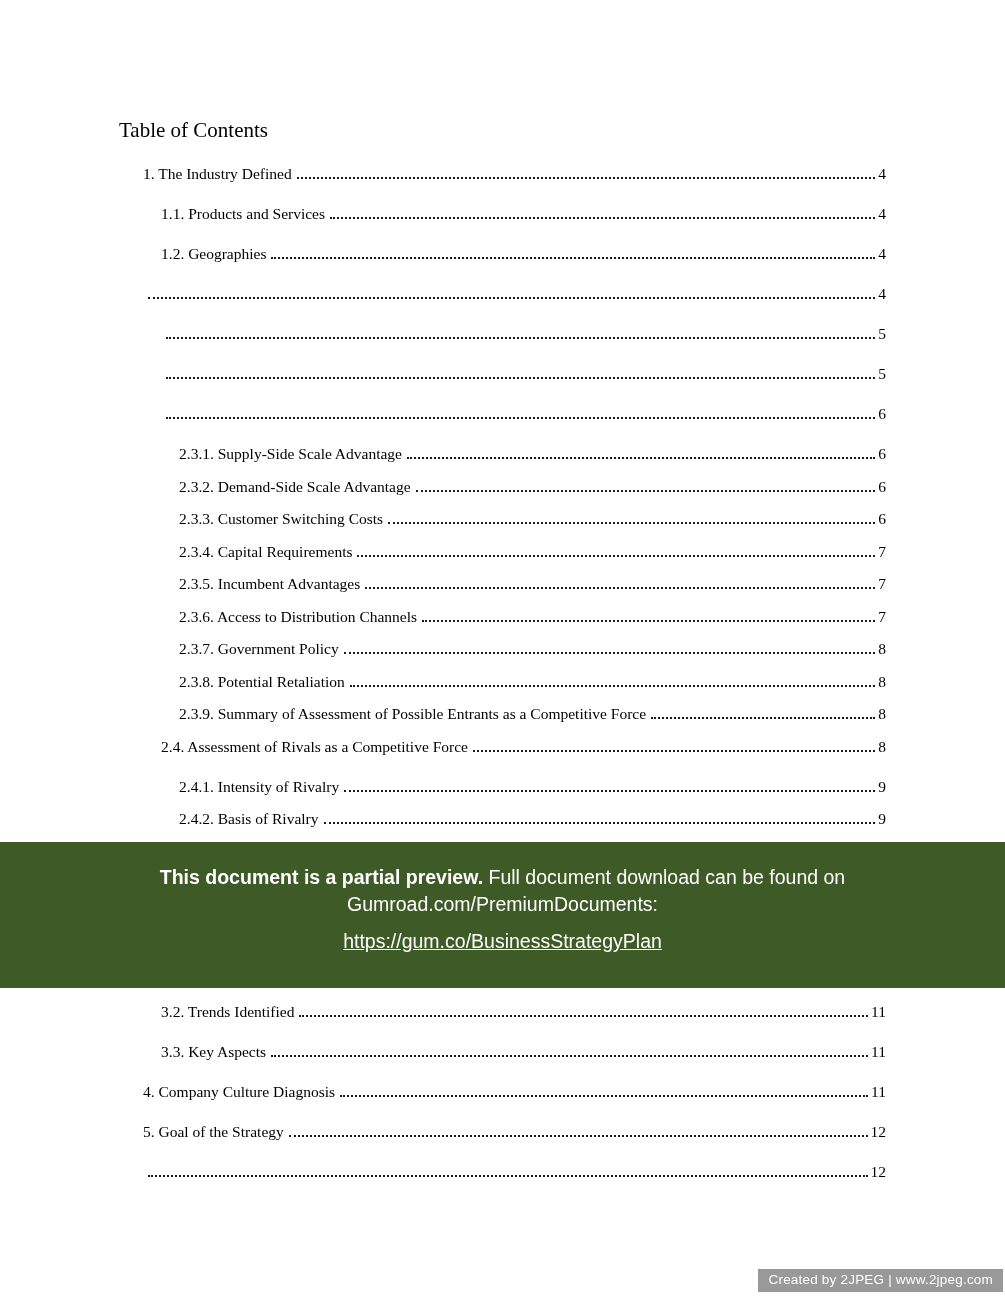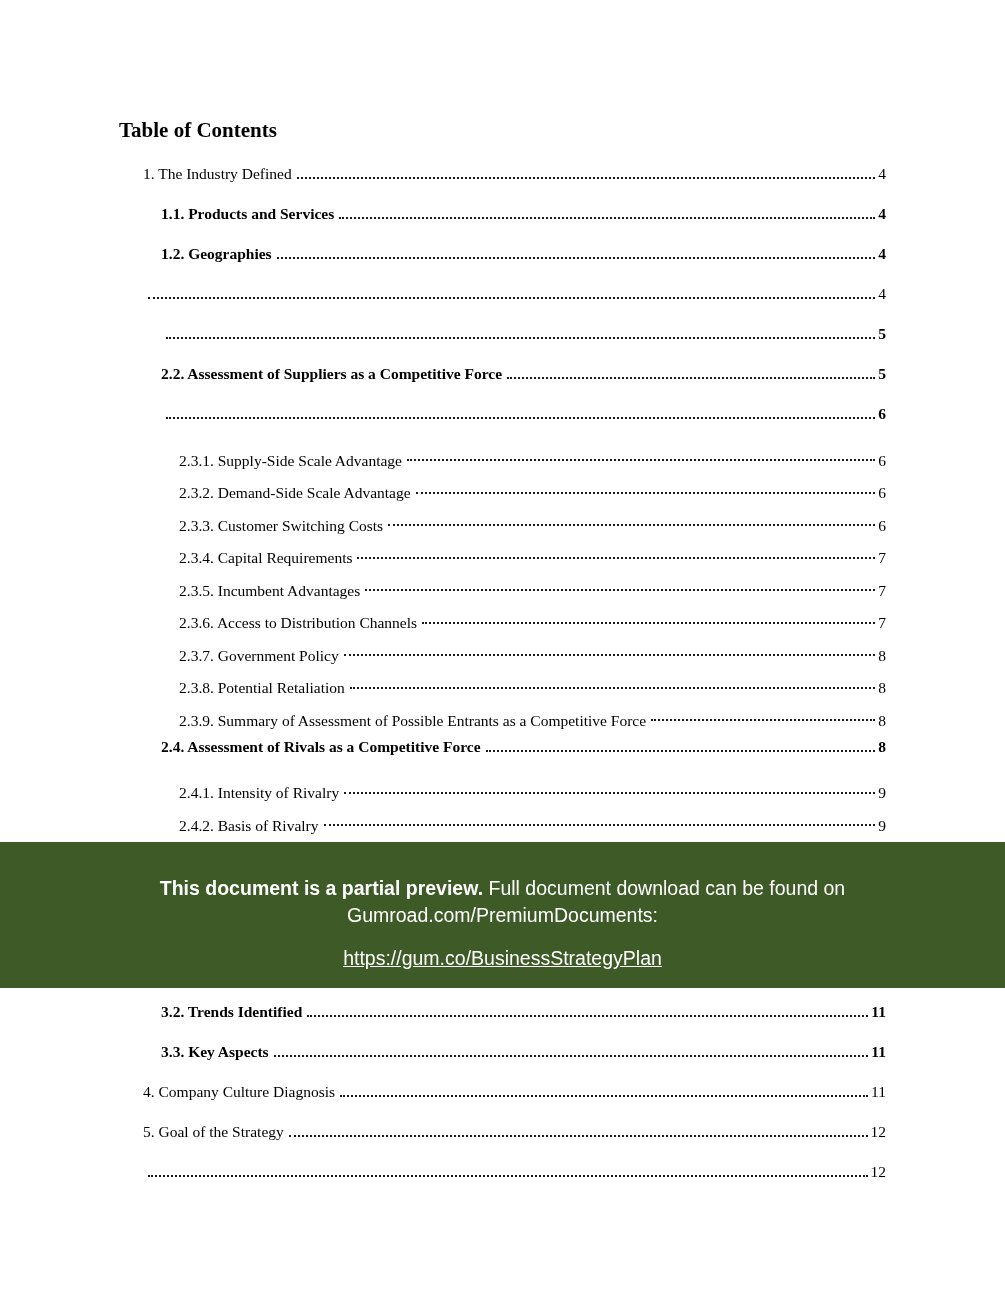--- a/index.html
+++ b/index.html
@@ -20,37 +20,37 @@
     padding: 118px 119px 0 119px;
     box-sizing: border-box;
   }
   .content-bottom {
     padding: 14px 119px 0 119px;
     box-sizing: border-box;
     text-align: right;
   }
   .doc-title {
     font-size: 21px;
-    font-weight: bold;
+    font-weight: normal;
     line-height: 24px;
     margin: 0 0 22px 0;
     font-family: "Liberation Serif", serif;
   }
   .toc-row {
     display: flex;
     align-items: baseline;
     height: 40px;
     font-size: 15.5px;
     line-height: 19px;
     white-space: nowrap;
     margin-left: 24px;
   }
   .toc-row.tight { height: 32.5px; }
-  .toc-row.lvl2 { padding-left: 18px; font-weight: bold; }
-  .toc-row.lvl3 { padding-left: 36px; align-items: center; }
+  .toc-row.lvl2 { padding-left: 18px; }
+  .toc-row.lvl3 { padding-left: 36px; }
   .toc-label { flex: 0 0 auto; }
   .toc-dots {
     flex: 1 1 auto;
     margin: 0 3px 0 5px;
     border-bottom: 2px dotted #1a1a1a;
     min-width: 20px;
   }
   .toc-page { flex: 0 0 auto; }
   .banner {
     box-sizing: border-box;
@@ -58,21 +58,21 @@
     width: 1005px;
     background: #3e5b27;
     color: #ffffff;
     text-align: center;
     font-family: "Liberation Sans", sans-serif;
     padding-top: 16px;
   }
   .banner .banner-main {
     font-size: 19.5px;
     line-height: 27px;
-    margin: 17px auto;
+    margin: 6px auto;
     max-width: 880px;
     text-align: center;
   }
   .banner .banner-bold { font-weight: bold; }
   .banner .banner-link-line {
     margin: 11px 0 1px 0;
     font-size: 19.5px;
     line-height: 24px;
   }
   .banner a {
@@ -118,21 +118,20 @@
     </div>
     <div class="toc-row lvl1">
       <span class="toc-dots"></span>
       <span class="toc-page">4</span>
     </div>
     <div class="toc-row lvl2">
       <span class="toc-dots"></span>
       <span class="toc-page">5</span>
     </div>
     <div class="toc-row lvl2">
-      <span class="toc-label">2.2. Assessment of Suppliers as a Competitive Force</span>
       <span class="toc-dots"></span>
       <span class="toc-page">5</span>
     </div>
     <div class="toc-row lvl2">
       <span class="toc-dots"></span>
       <span class="toc-page">6</span>
     </div>
     <div class="toc-row lvl3 tight">
       <span class="toc-label">2.3.1. Supply-Side Scale Advantage</span>
       <span class="toc-dots"></span>
@@ -220,14 +219,17 @@
       <span class="toc-label">5. Goal of the Strategy</span>
       <span class="toc-dots"></span>
       <span class="toc-page">12</span>
     </div>
     <div class="toc-row lvl1">
       <span class="toc-dots"></span>
       <span class="toc-page">12</span>
     </div>
   </div>
 
+  <div class="watermark">
+    <span>Created by 2JPEG | www.2jpeg.com</span>
+  </div>
 
 </div>
 
 </body></html>

